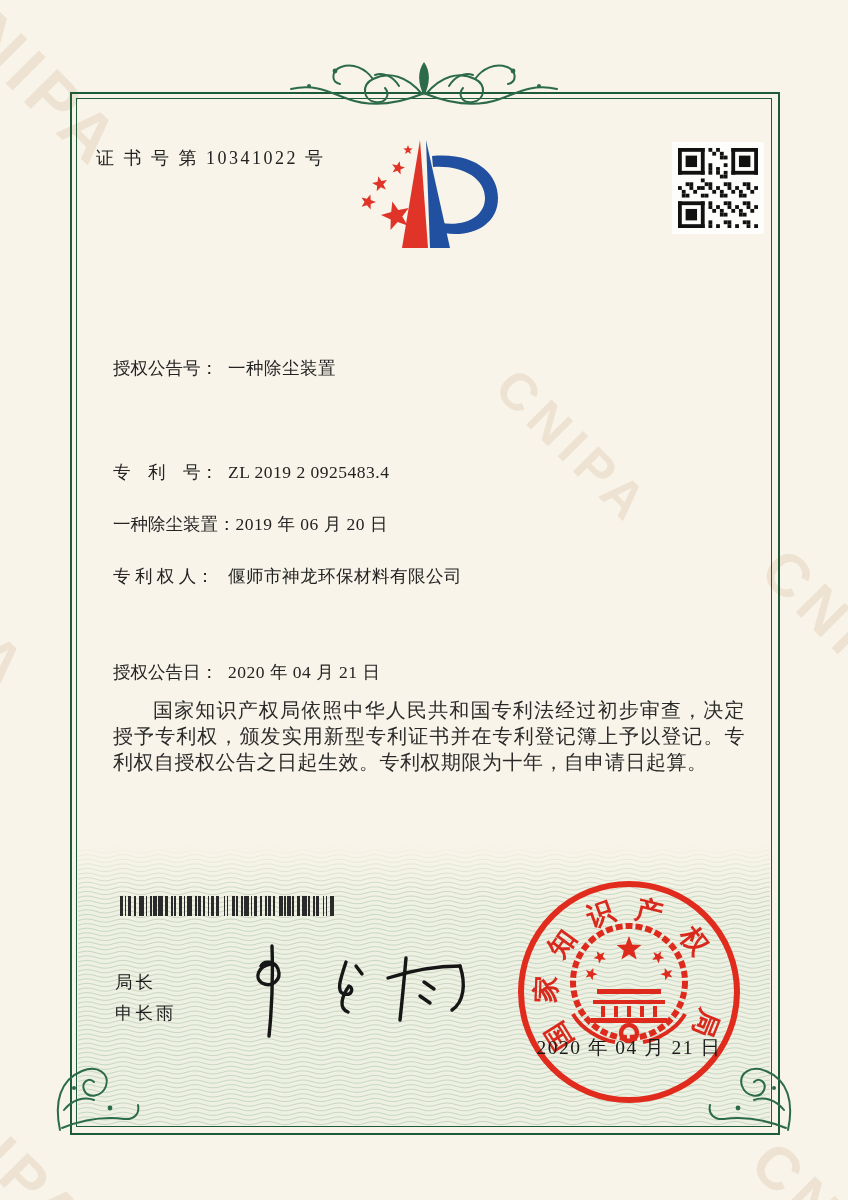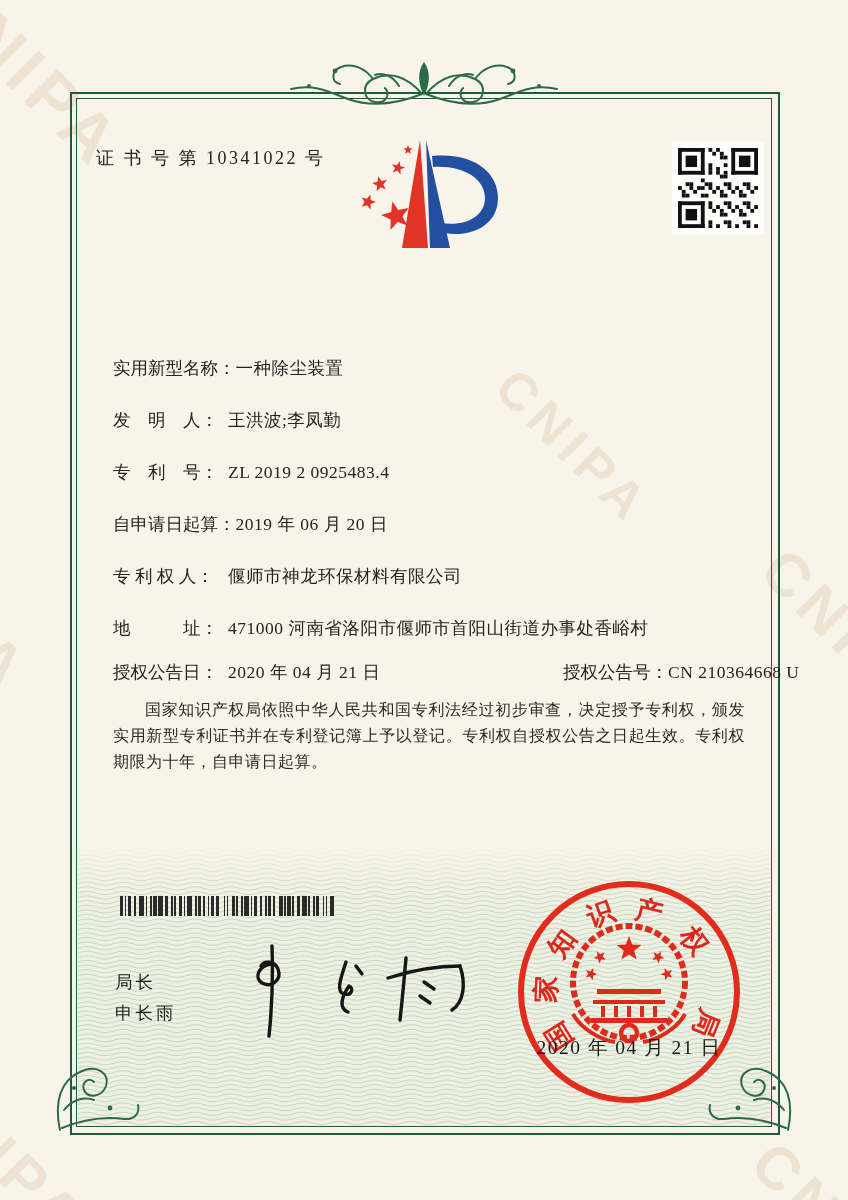--- a/index.html
+++ b/index.html
@@ -35,21 +35,21 @@
 
   .title{position:absolute;left:0;top:252px;width:848px;text-align:center;z-index:5;
       font-size:41px;font-weight:700;color:#1c1c1c;letter-spacing:9px;}
 
   .frow{position:absolute;left:113px;width:680px;z-index:5;font-size:17.5px;color:#232323;white-space:nowrap;}
   .flabel{display:inline-block;min-width:115px;}
   .fvalue{letter-spacing:0.5px;}
   .gaz{position:absolute;left:450px;top:0;}
 
   .paras{position:absolute;left:113px;top:697px;width:632px;z-index:5;
-      font-size:16px;line-height:26px;color:#2a2a2a;text-align:justify;}
+      font-size:20px;line-height:26px;color:#2a2a2a;text-align:justify;}
   .paras p{margin:0;text-indent:2em;letter-spacing:0.5px;}
 
   .barcode{position:absolute;left:120px;top:896px;width:218px;height:20px;z-index:5;
       overflow:hidden;white-space:nowrap;font-size:0;}
   .barcode span{display:inline-block;height:20px;vertical-align:top;}
   .barcode .b{background:#2a2a2a;}
   .barcode .s{background:transparent;}
 
   .director{position:absolute;left:115px;z-index:5;font-family:"Liberation Sans", sans-serif;
       font-size:17.5px;color:#1f1f1f;letter-spacing:3px;}
@@ -289,40 +289,33 @@
         <rect x="38.095238095238095" y="76.19047619047619" width="3.8095238095238093" height="3.8095238095238093" fill="#111"></rect>
         <rect x="49.52380952380952" y="76.19047619047619" width="3.8095238095238093" height="3.8095238095238093" fill="#111"></rect>
         <rect x="57.14285714285714" y="76.19047619047619" width="3.8095238095238093" height="3.8095238095238093" fill="#111"></rect>
         <rect x="68.57142857142857" y="76.19047619047619" width="3.8095238095238093" height="3.8095238095238093" fill="#111"></rect>
         <rect x="76.19047619047619" y="76.19047619047619" width="3.8095238095238093" height="3.8095238095238093" fill="#111"></rect>
       </svg>
   </div>
 
 
   <div class="frow" style="top:356px;">
-    <span class="flabel">实用新型名称：</span><span class="fvalue">一种除尘装置</span>
-  </div>
-  <div class="frow" style="top:408px;">
-    <span class="flabel">发　明　人：</span><span class="fvalue">王洪波;李凤勤</span>
+    <span class="flabel">授权公告号：</span><span class="fvalue">一种除尘装置</span>
   </div>
   <div class="frow" style="top:460px;">
     <span class="flabel">专　利　号：</span><span class="fvalue">ZL 2019 2 0925483.4</span>
   </div>
   <div class="frow" style="top:512px;">
-    <span class="flabel">自申请日起算：</span><span class="fvalue">2019 年 06 月 20 日</span>
+    <span class="flabel">一种除尘装置：</span><span class="fvalue">2019 年 06 月 20 日</span>
   </div>
   <div class="frow" style="top:564px;">
     <span class="flabel">专 利 权 人：</span><span class="fvalue">偃师市神龙环保材料有限公司</span>
   </div>
-  <div class="frow" style="top:616px;">
-    <span class="flabel">地　　　址：</span><span class="fvalue">471000 河南省洛阳市偃师市首阳山街道办事处香峪村</span>
-  </div>
   <div class="frow" style="top:660px;">
     <span class="flabel">授权公告日：</span><span class="fvalue">2020 年 04 月 21 日</span>
-    <span class="gaz"><span>授权公告号：</span><span class="fvalue">CN 210364668 U</span></span>
   </div>
 
   <div class="paras">
     <p>国家知识产权局依照中华人民共和国专利法经过初步审查，决定授予专利权，颁发实用新型专利证书并在专利登记簿上予以登记。专利权自授权公告之日起生效。专利权期限为十年，自申请日起算。</p>
   </div>
 
   <div class="barcode" id="barcode"><span class="b" style="width: 3.2px;"></span><span class="s" style="width: 1.6px;"></span><span class="b" style="width: 1.6px;"></span><span class="s" style="width: 1.6px;"></span><span class="b" style="width: 3.2px;"></span><span class="s" style="width: 3.2px;"></span><span class="b" style="width: 1.6px;"></span><span class="s" style="width: 3.2px;"></span><span class="b" style="width: 4.8px;"></span><span class="s" style="width: 1.6px;"></span><span class="b" style="width: 1.6px;"></span><span class="s" style="width: 3.2px;"></span><span class="b" style="width: 1.6px;"></span><span class="s" style="width: 1.6px;"></span><span class="b" style="width: 3.2px;"></span><span class="s" style="width: 1.6px;"></span><span class="b" style="width: 4.8px;"></span><span class="s" style="width: 1.6px;"></span><span class="b" style="width: 3.2px;"></span><span class="s" style="width: 3.2px;"></span><span class="b" style="width: 1.6px;"></span><span class="s" style="width: 1.6px;"></span><span class="b" style="width: 1.6px;"></span><span class="s" style="width: 3.2px;"></span><span class="b" style="width: 3.2px;"></span><span class="s" style="width: 1.6px;"></span><span class="b" style="width: 1.6px;"></span><span class="s" style="width: 1.6px;"></span><span class="b" style="width: 4.8px;"></span><span class="s" style="width: 3.2px;"></span><span class="b" style="width: 1.6px;"></span><span class="s" style="width: 1.6px;"></span><span class="b" style="width: 3.2px;"></span><span class="s" style="width: 1.6px;"></span><span class="b" style="width: 1.6px;"></span><span class="s" style="width: 3.2px;"></span><span class="b" style="width: 1.6px;"></span><span class="s" style="width: 1.6px;"></span><span class="b" style="width: 3.2px;"></span><span class="s" style="width: 1.6px;"></span><span class="b" style="width: 3.2px;"></span><span class="s" style="width: 4.8px;"></span><span class="b" style="width: 1.6px;"></span><span class="s" style="width: 1.6px;"></span><span class="b" style="width: 1.6px;"></span><span class="s" style="width: 3.2px;"></span><span class="b" style="width: 3.2px;"></span><span class="s" style="width: 1.6px;"></span><span class="b" style="width: 1.6px;"></span><span class="s" style="width: 3.2px;"></span><span class="b" style="width: 1.6px;"></span><span class="s" style="width: 1.6px;"></span><span class="b" style="width: 4.8px;"></span><span class="s" style="width: 1.6px;"></span><span class="b" style="width: 1.6px;"></span><span class="s" style="width: 1.6px;"></span><span class="b" style="width: 3.2px;"></span><span class="s" style="width: 3.2px;"></span><span class="b" style="width: 1.6px;"></span><span class="s" style="width: 3.2px;"></span><span class="b" style="width: 1.6px;"></span><span class="s" style="width: 1.6px;"></span><span class="b" style="width: 3.2px;"></span><span class="s" style="width: 1.6px;"></span><span class="b" style="width: 1.6px;"></span><span class="s" style="width: 4.8px;"></span><span class="b" style="width: 3.2px;"></span><span class="s" style="width: 1.6px;"></span><span class="b" style="width: 1.6px;"></span><span class="s" style="width: 1.6px;"></span><span class="b" style="width: 3.2px;"></span><span class="s" style="width: 1.6px;"></span><span class="b" style="width: 1.6px;"></span><span class="s" style="width: 3.2px;"></span><span class="b" style="width: 3.2px;"></span><span class="s" style="width: 1.6px;"></span><span class="b" style="width: 4.8px;"></span><span class="s" style="width: 1.6px;"></span><span class="b" style="width: 1.6px;"></span><span class="s" style="width: 3.2px;"></span><span class="b" style="width: 1.6px;"></span><span class="s" style="width: 1.6px;"></span><span class="b" style="width: 3.2px;"></span><span class="s" style="width: 3.2px;"></span><span class="b" style="width: 1.6px;"></span><span class="s" style="width: 1.6px;"></span><span class="b" style="width: 1.6px;"></span><span class="s" style="width: 3.2px;"></span><span class="b" style="width: 3.2px;"></span><span class="s" style="width: 3.2px;"></span></div>
 
   <div class="director d1">局长</div>
   <div class="director d2">申长雨</div>

